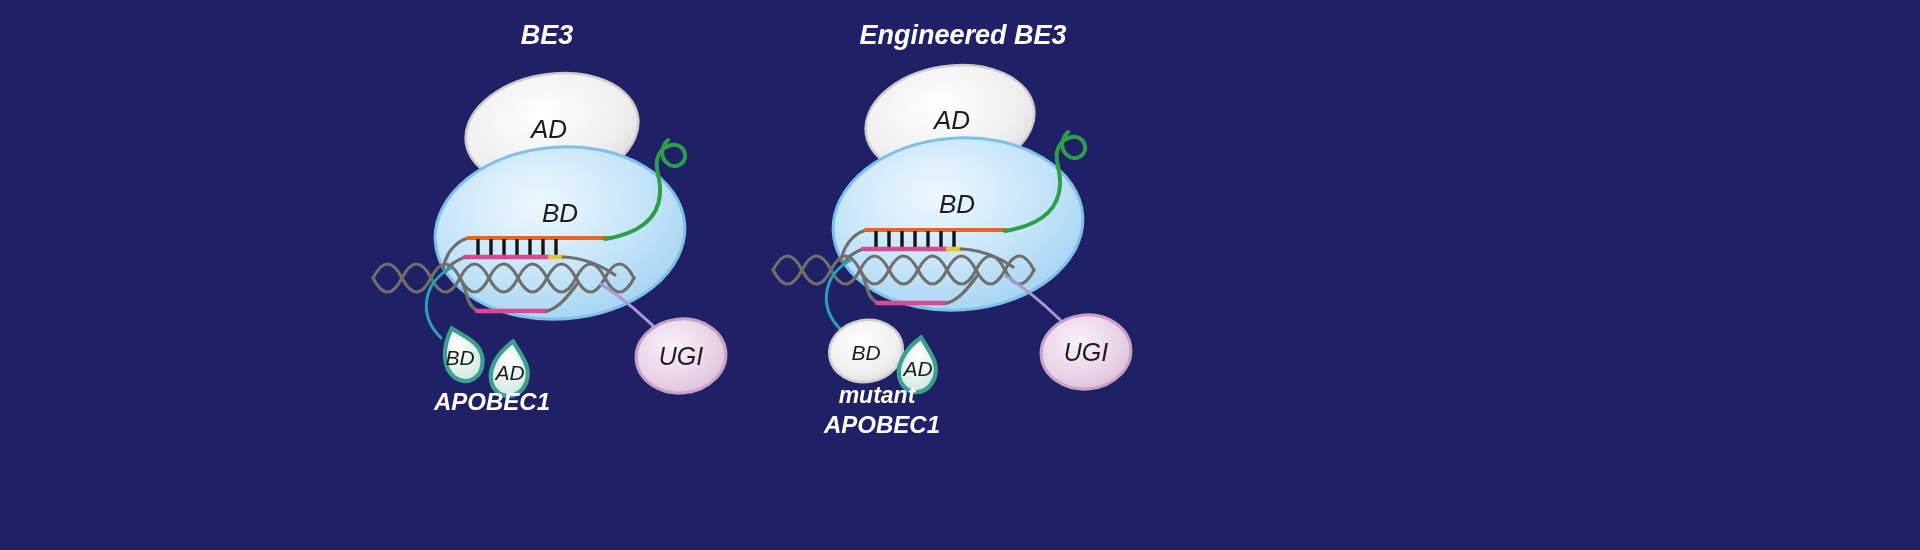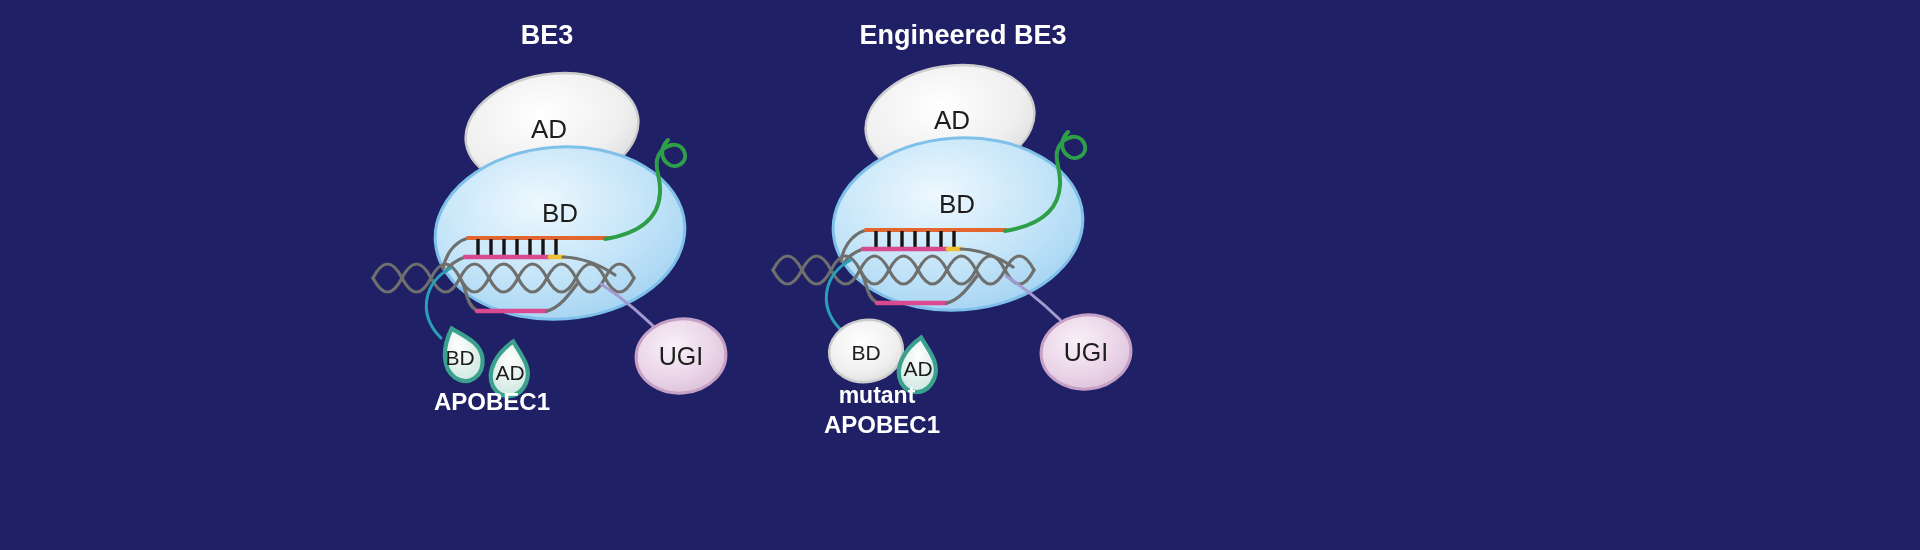--- a/index.html
+++ b/index.html
@@ -8,20 +8,21 @@
     width: 1920px;
     height: 550px;
     overflow: hidden;
     background: #1f2066;
     font-family: "Liberation Sans", sans-serif;
   }
   .stage {
     position: relative;
     width: 1920px;
     height: 550px;
+    font-style: italic;
   }
   svg { display: block; }
   text {
     font-family: "Liberation Sans", sans-serif;
   }
   .title-text { font-weight: bold; }
   .white-bold { font-weight: bold; }
 </style>
 </head>
 <body style="background: rgb(31, 32, 102);">

